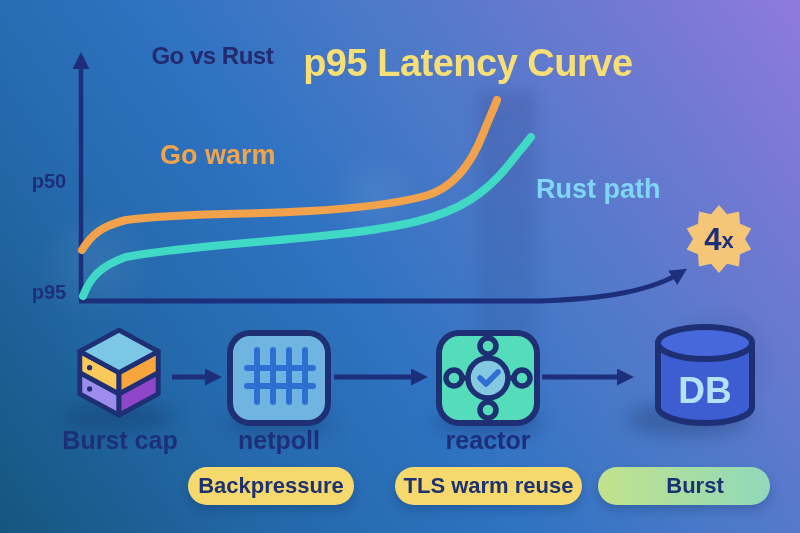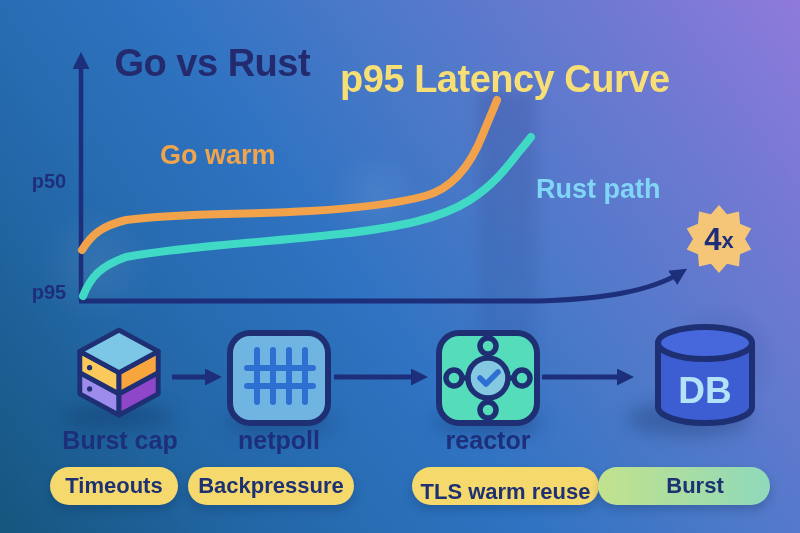--- a/index.html
+++ b/index.html
@@ -8,22 +8,22 @@
     font-family:"Liberation Sans",sans-serif;
     background:linear-gradient(235deg,#8f7adc 0%,#7179d2 16%,#4b79c8 38%,#2f73c2 55%,#2468aa 76%,#15567e 100%);
   }
   .blob{position:absolute;border-radius:50%;pointer-events:none;}
   .blob.light{background:radial-gradient(circle,rgba(255,255,255,.07),rgba(255,255,255,0) 70%);}
   .blob.dark{background:radial-gradient(circle,rgba(20,35,90,.18),rgba(20,35,90,0) 70%);}
   .shade{position:absolute;left:478px;top:92px;width:58px;height:340px;
     background:linear-gradient(180deg,rgba(28,38,100,.16),rgba(28,38,100,.05));filter:blur(7px);}
   .layer{position:absolute;left:0;top:0;}
   .title-row{position:absolute;left:0;right:0;top:42px;display:flex;justify-content:center;gap:30px;transform:translateX(-8px);}
-  .title-left{font-size:38px;font-weight:bold;color:#232a6d;letter-spacing:-.5px;}
-  .title-right{font-size:38px;font-weight:bold;color:#f7df76;letter-spacing:-.5px;margin-top:16px;}
+  .title-left{font-size:24px;font-weight:bold;color:#232a6d;letter-spacing:-.5px;}
+  .title-right{font-size:38px;font-weight:bold;color:#f7df76;letter-spacing:-.5px;}
   .axis-label{position:absolute;left:24px;width:50px;text-align:center;font-size:20px;font-weight:bold;color:#1d2f7a;}
   #p50{top:170px;} #p95{top:281px;}
   .curve-label{position:absolute;font-size:27px;font-weight:bold;}
   #go-label{left:160px;top:140px;color:#f0a44b;}
   #rust-label{left:536px;top:174px;color:#7fd6f6;}
   .icon{position:absolute;}
   .icon-shadow{position:absolute;border-radius:50%;background:rgba(12,40,85,.30);filter:blur(9px);}
   .node-label{position:absolute;width:140px;text-align:center;font-size:25px;font-weight:bold;color:#1d2f7a;top:426px;}
   .pill{position:absolute;top:467px;height:38px;border-radius:19px;display:flex;align-items:center;justify-content:center;
     font-weight:bold;font-size:22px;color:#1e3272;box-shadow:0 5px 10px rgba(10,30,70,.22);}
@@ -118,26 +118,23 @@
   <svg class="icon" style="left:650px;top:317px;" width="110" height="116" viewBox="0 0 110 116">
     <path d="M 8 26 L 8 90 A 47 16 0 0 0 102 90 L 102 26" fill="#3d5ed2" stroke="#1e2f74" stroke-width="6"></path>
     <ellipse cx="55" cy="26" rx="47" ry="16" fill="#4668dc" stroke="#1e2f74" stroke-width="6"></ellipse>
     <text x="55" y="86" text-anchor="middle" font-size="37" font-weight="bold" fill="#b4e2f8">DB</text>
   </svg>
 
   <div class="node-label" style="left:50px;">Burst cap</div>
   <div class="node-label" style="left:209px;">netpoll</div>
   <div class="node-label" style="left:418px;">reactor</div>
 
-  <div class="pill yellow" style="left:50px;width:128px;">
-    <span>Timeouts</span>
-  </div>
   <div class="pill yellow" style="left:188px;width:166px;">
     <span>Backpressure</span>
   </div>
-  <div class="pill yellow" style="left:412px;width:187px;align-items:flex-end;">
+  <div class="pill yellow" style="left:395px;width:187px;">
     <span>TLS warm reuse</span>
   </div>
   <div class="pill green" style="left:598px;width:172px;">
     <span>Burst</span>
   </div>
 
 </div>
 
 </body></html>

